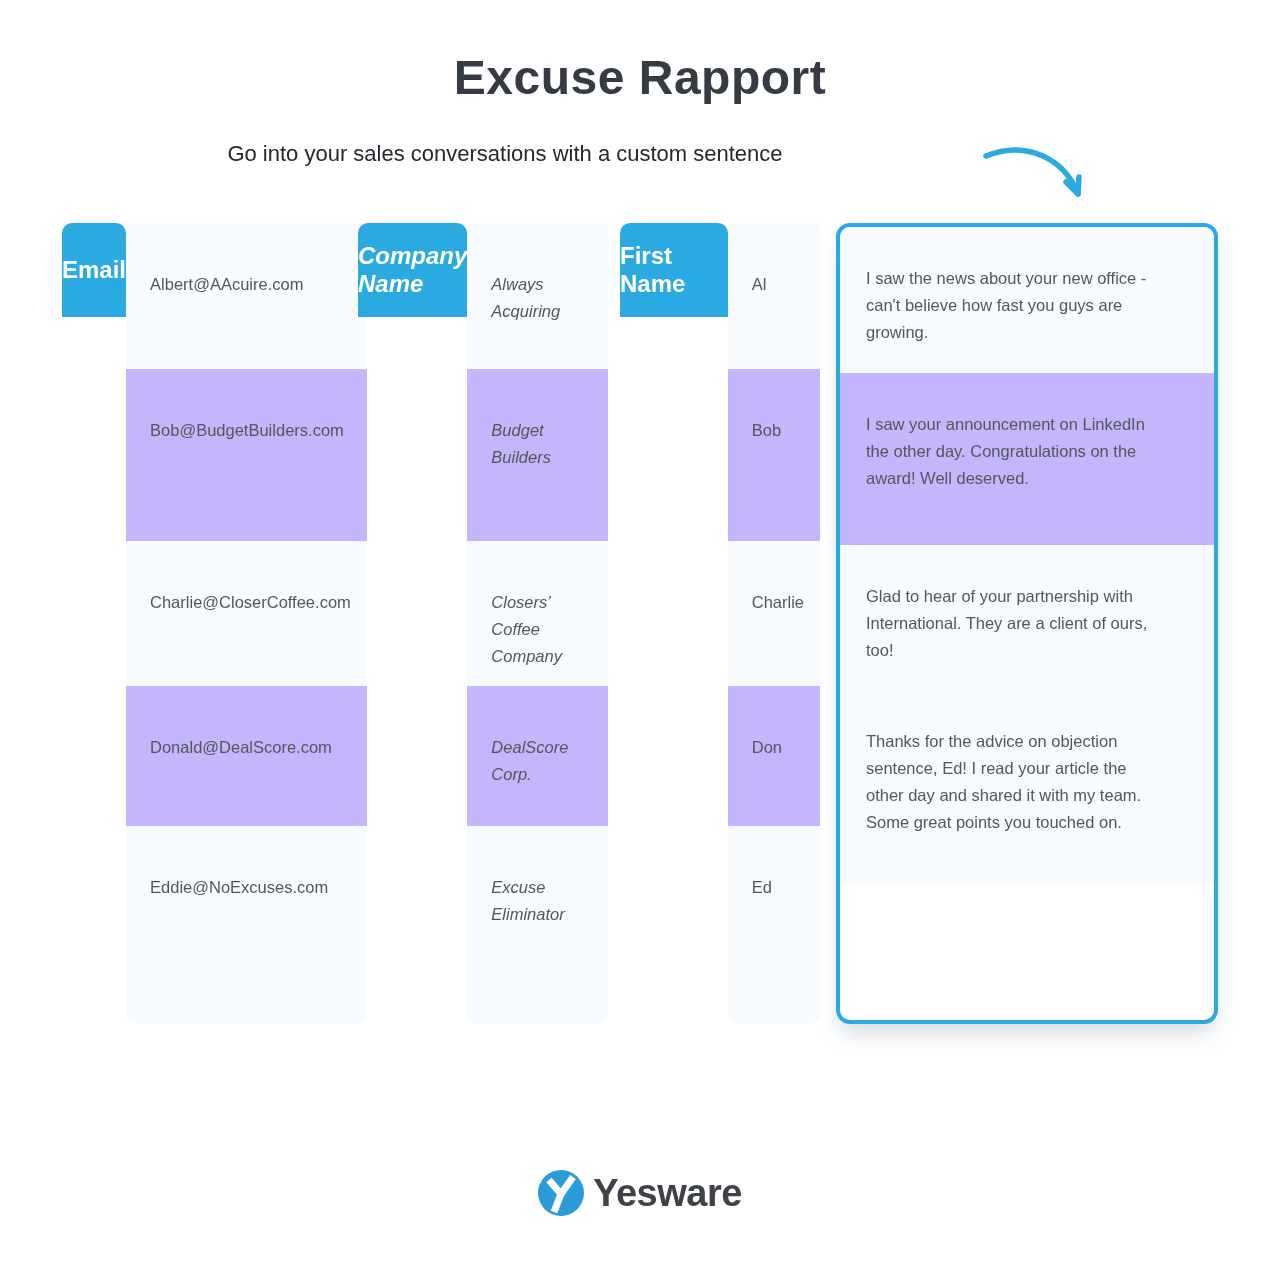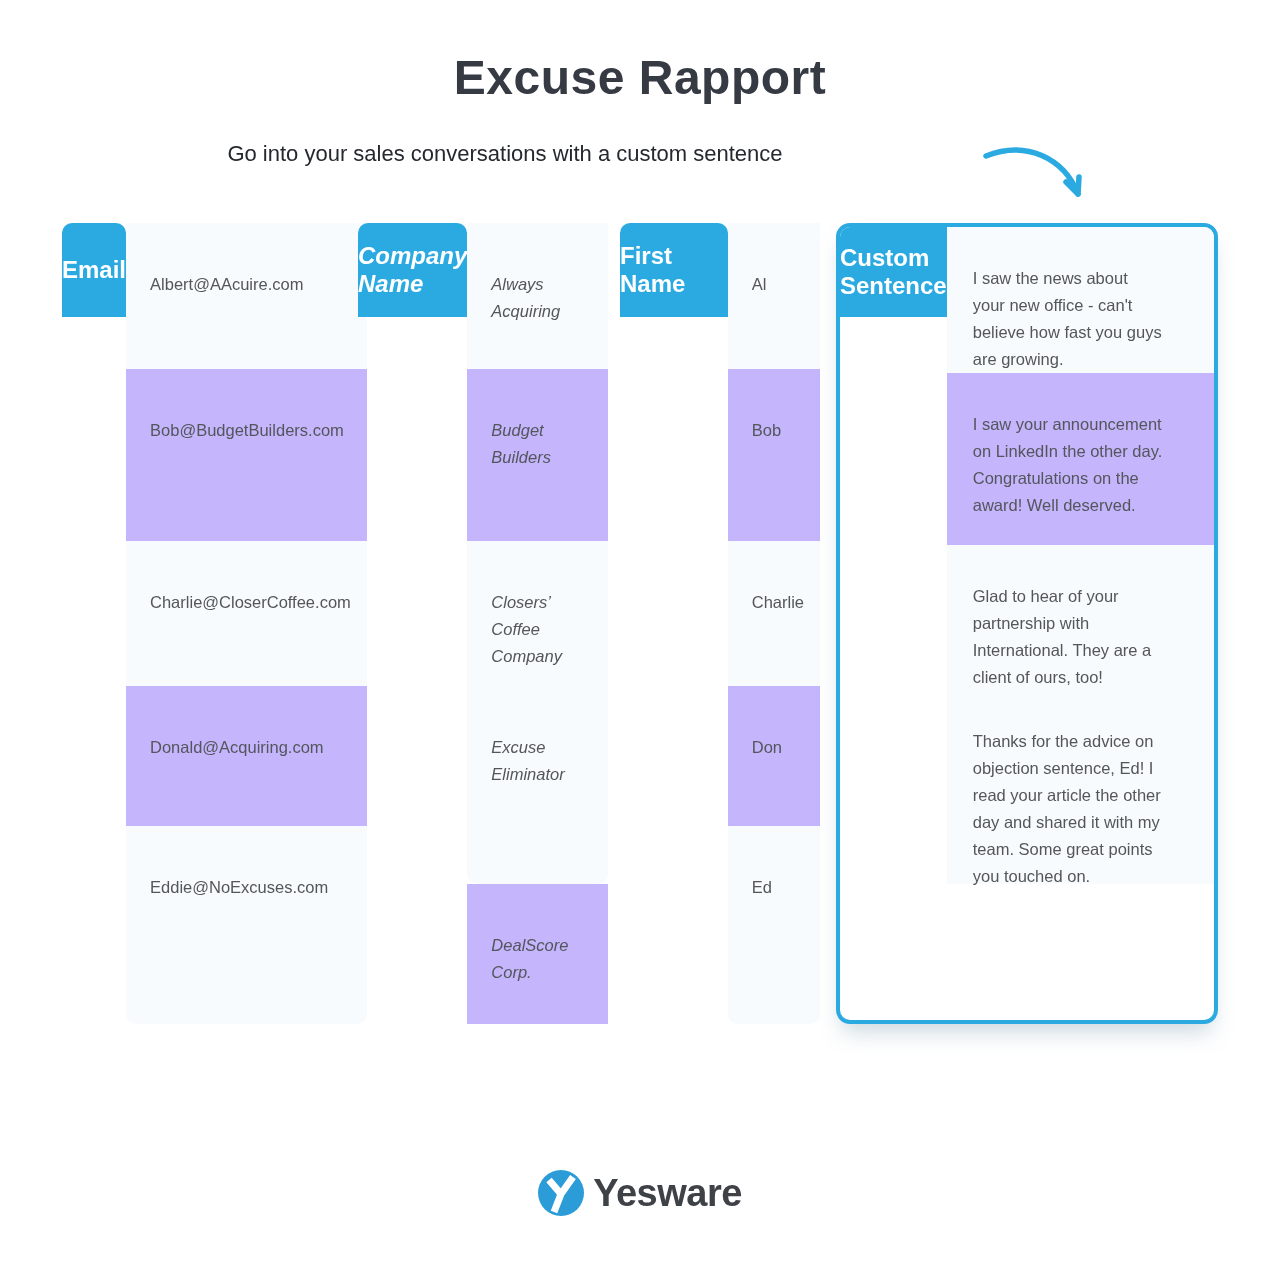--- a/index.html
+++ b/index.html
@@ -67,46 +67,45 @@
   </svg>
 </div>
 
 <div class="table">
   <div class="col col-email">
     <div class="col-header">Email</div>
     <div class="col-body" id="body-email">
         <div class="cell r0">Albert@AAcuire.com</div>
         <div class="cell r1 shaded">Bob@BudgetBuilders.com</div>
         <div class="cell r2">Charlie@CloserCoffee.com</div>
-        <div class="cell r3 shaded">Donald@Acquiring.com</div>
+        <div class="cell r3 shaded">Donald@DealScore.com</div>
         <div class="cell r4">Eddie@NoExcuses.com</div>
       </div>
   </div>
   <div class="col col-company">
     <div class="col-header">Company Name</div>
     <div class="col-body" id="body-company">
         <div class="cell r0">Always Acquiring</div>
         <div class="cell r1 shaded">Budget Builders</div>
         <div class="cell r2">Closers’ Coffee Company</div>
+        <div class="cell r3 shaded">DealScore Corp.</div>
         <div class="cell r4">Excuse Eliminator</div>
-        <div class="cell r3 shaded">DealScore Corp.</div>
       </div>
   </div>
   <div class="col col-first">
     <div class="col-header">First Name</div>
     <div class="col-body" id="body-first">
         <div class="cell r0">Al</div>
         <div class="cell r1 shaded">Bob</div>
         <div class="cell r2">Charlie</div>
         <div class="cell r3 shaded">Don</div>
         <div class="cell r4">Ed</div>
       </div>
   </div>
   <div class="col col-custom">
-    <div class="col-header">Custom Sentence</div>
     <div class="col-body" id="body-custom">
         <div class="cell r0">I saw the news about your new office - can't believe how fast you guys are growing.</div>
         <div class="cell r1 shaded">I saw your announcement on LinkedIn the other day. Congratulations on the award! Well deserved.</div>
         <div class="cell r2">Glad to hear of your partnership with International. They are a client of ours, too!</div>
         <div class="cell r4">Thanks for the advice on objection sentence, Ed! I read your article the other day and shared it with my team. Some great points you touched on.</div>
       </div>
   </div>
 </div>
 
 <div class="footer">

